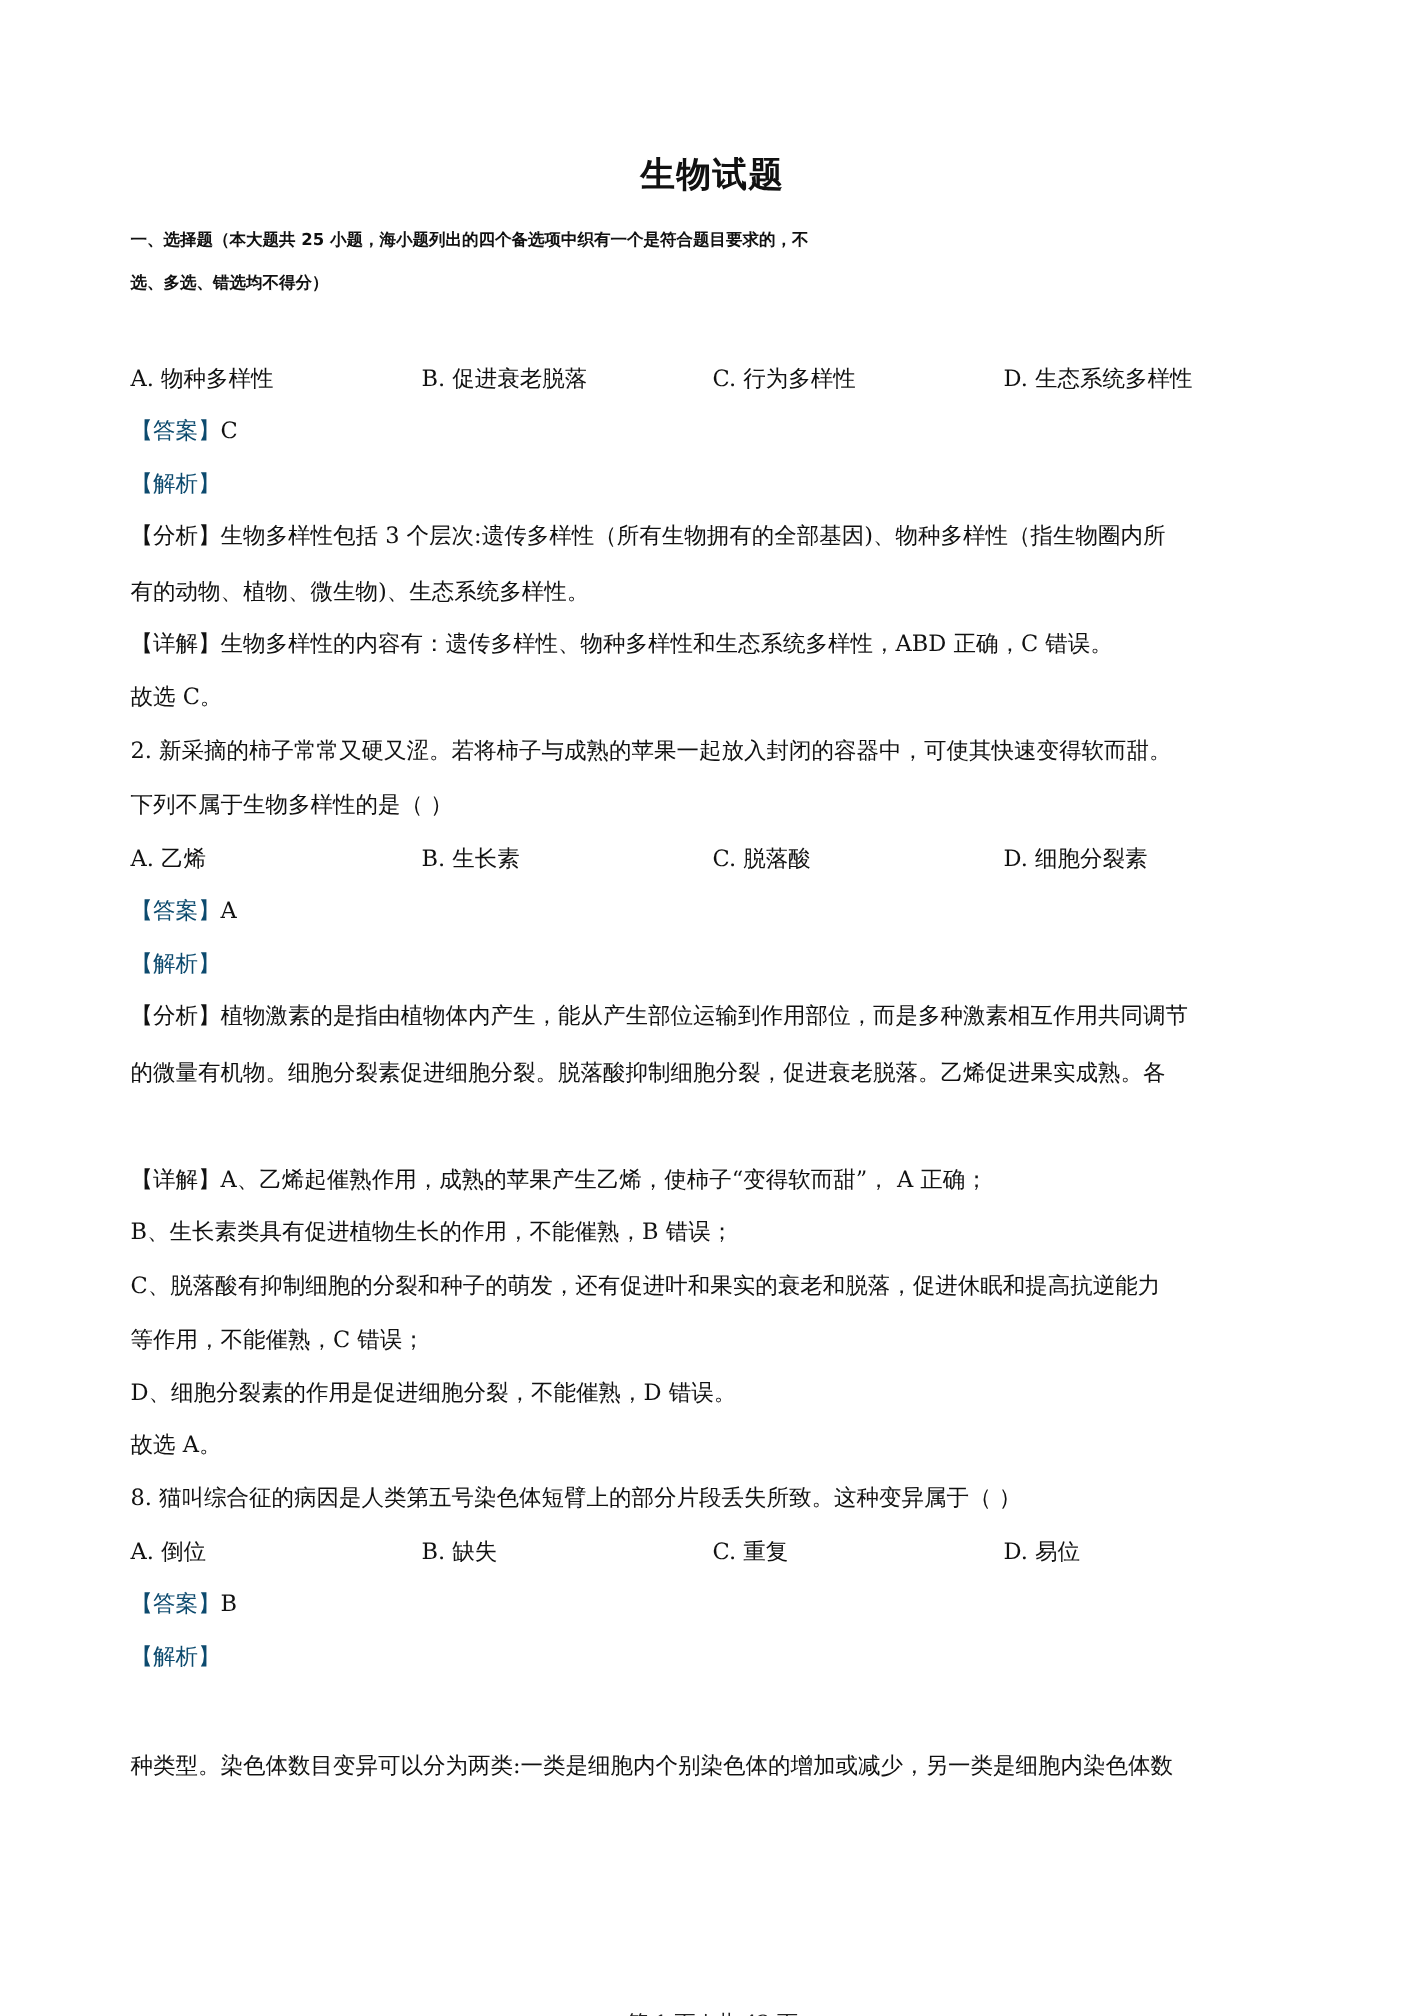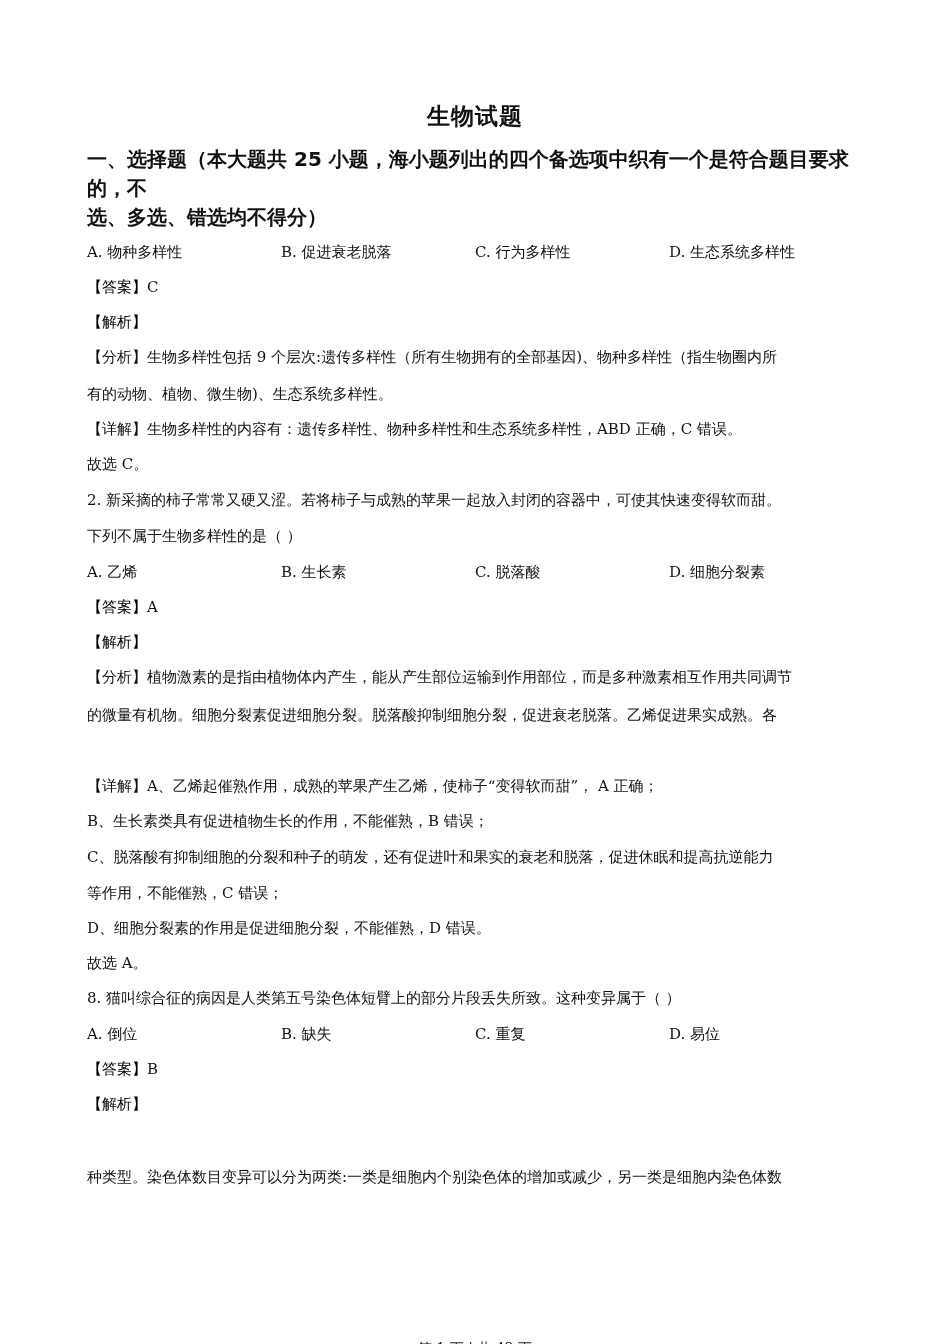--- a/index.html
+++ b/index.html
@@ -10,30 +10,30 @@
   }
   .page { position: absolute; left: 0; top: 17px; width: 836px; height: 1344px; padding-left: 12px; }
   .title {
     position: absolute; left: 0; width: 950px; top: 84px;
     text-align: center; font-size: 23px; font-weight: bold;
     font-family: "DejaVu Sans", "Liberation Sans", sans-serif;
     letter-spacing: 1px;
   }
   .section-head {
     position: absolute; left: 87px; width: 780px; top: 128px;
-    font-size: 20px; font-weight: bold; line-height: 29px;
+    font-size: 11px; font-weight: bold; line-height: 29px;
     font-family: "DejaVu Sans", "Liberation Sans", sans-serif;
   }
   .line {
     position: absolute; left: 87px; width: 780px;
     font-size: 15px; line-height: 20px; white-space: nowrap;
   }
   .opts { position: absolute; left: 87px; width: 780px; font-size: 15px; line-height: 20px; }
   .opt { position: absolute; top: 0; white-space: nowrap; }
-  .tag { color: #000000; }
+  .tag { color: #0c4a6e; }
   .footer {
     position: absolute; left: 0; width: 950px; top: 1323px;
     text-align: center; font-size: 14px; color: #222;
   }
 </style>
 </head>
 <body>
 
 <div class="page">
 
@@ -45,21 +45,21 @@
   </div>
 
   <div class="opts" style="top:225px">
     <span class="opt" style="left:0">A. 物种多样性</span>
     <span class="opt" style="left:194px">B. 促进衰老脱落</span>
     <span class="opt" style="left:388px">C. 行为多样性</span>
     <span class="opt" style="left:582px">D. 生态系统多样性</span>
   </div>
   <div class="line" style="top:260px"><span class="tag">【答案】</span><span>C</span></div>
   <div class="line" style="top:295px"><span class="tag">【解析】</span></div>
-  <div class="line" style="top:330px"><span>【分析】</span><span>生物多样性包括 9 个层次:遗传多样性（所有生物拥有的全部基因)、物种多样性（指生物圈内所</span></div>
+  <div class="line" style="top:330px"><span>【分析】</span><span>生物多样性包括 3 个层次:遗传多样性（所有生物拥有的全部基因)、物种多样性（指生物圈内所</span></div>
   <div class="line" style="top:367px">有的动物、植物、微生物)、生态系统多样性。</div>
   <div class="line" style="top:402px"><span>【详解】</span><span>生物多样性的内容有：遗传多样性、物种多样性和生态系统多样性，ABD 正确，C 错误。</span></div>
   <div class="line" style="top:437px">故选 C。</div>
 
   <div class="line" style="top:473px">2. 新采摘的柿子常常又硬又涩。若将柿子与成熟的苹果一起放入封闭的容器中，可使其快速变得软而甜。</div>
   <div class="line" style="top:509px">下列不属于生物多样性的是（     ）</div>
   <div class="opts" style="top:545px">
     <span class="opt" style="left:0">A. 乙烯</span>
     <span class="opt" style="left:194px">B. 生长素</span>
     <span class="opt" style="left:388px">C. 脱落酸</span>

